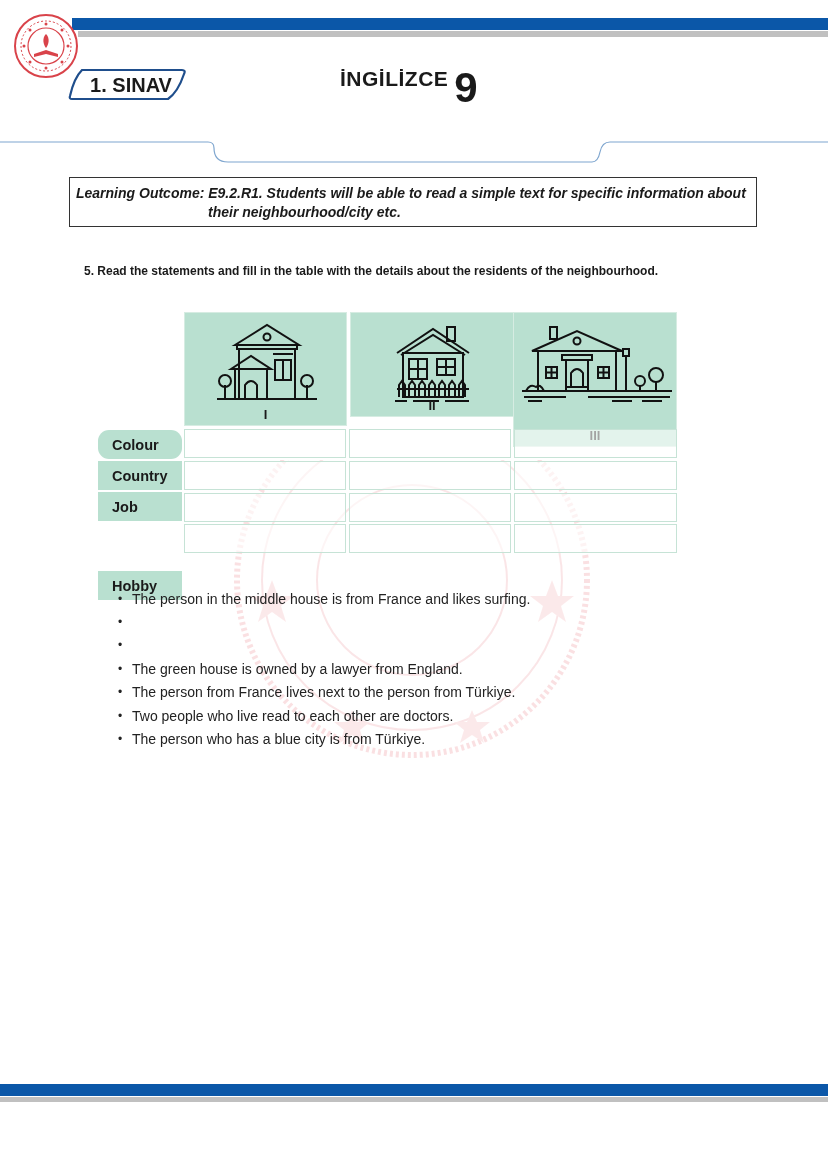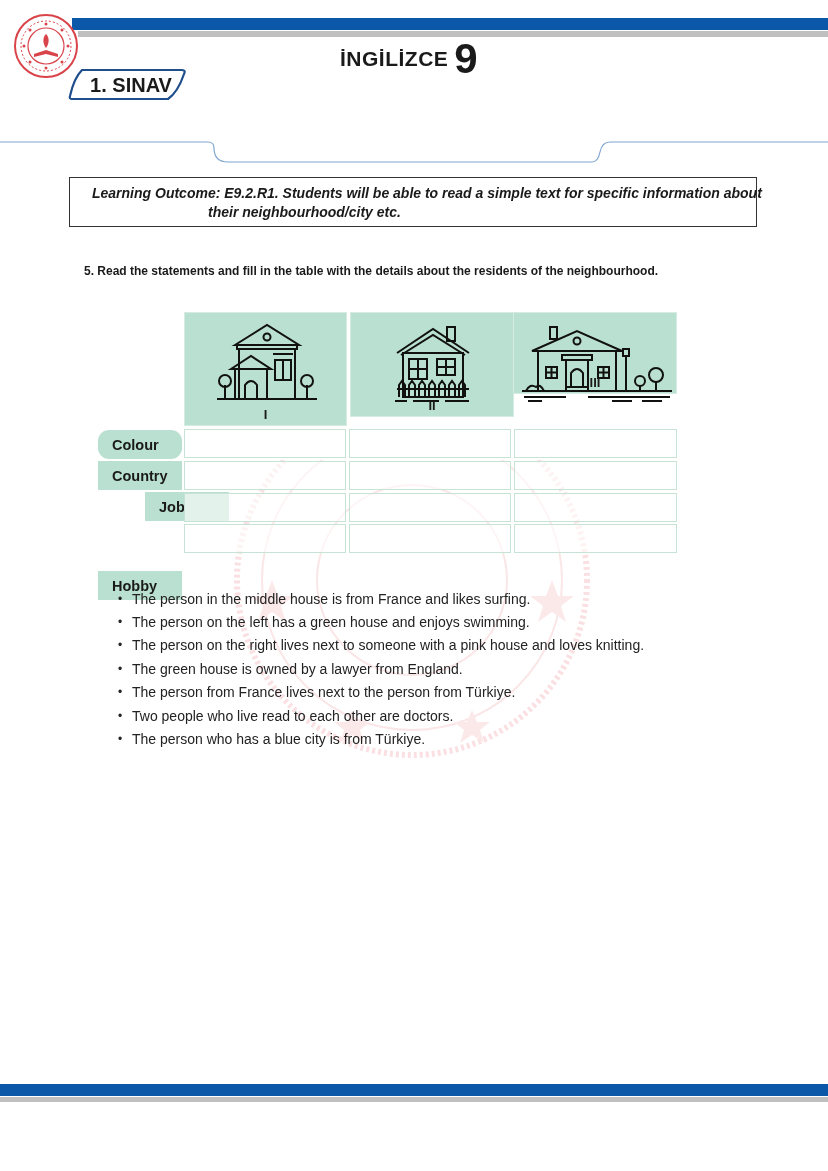--- a/index.html
+++ b/index.html
@@ -5,28 +5,28 @@
   html, body { margin:0; padding:0; background:#ffffff; }
   body { width:828px; height:1171px; position:relative; overflow:hidden; font-family:"Liberation Sans", sans-serif; color:#1a1a1a; }
 
   .top-blue { position:absolute; left:72px; top:18px; width:756px; height:12px; background:#0b57a8; }
   .top-gray { position:absolute; left:78px; top:31px; width:750px; height:6px; background:#c0c0c0; }
   .logo { position:absolute; left:14px; top:14px; width:64px; height:64px; }
 
   .exam-badge { position:absolute; left:68px; top:68px; width:118px; height:34px; }
   .exam-badge-label { position:absolute; left:68px; top:68px; width:118px; height:34px; display:flex; align-items:center; justify-content:center; font-weight:bold; font-size:20px; padding-left:8px; box-sizing:border-box; }
 
-  .subject { position:absolute; left:340px; top:38px; display:flex; align-items:center; gap:6px; }
+  .subject { position:absolute; left:340px; top:67px; display:flex; align-items:flex-start; gap:6px; }
   .subject-name { font-weight:bold; font-size:21px; letter-spacing:0.5px; }
   .subject-grade { font-weight:bold; font-size:42px; line-height:42px; }
 
   .header-divider { position:absolute; left:0; top:138px; width:828px; height:30px; }
 
   .outcome-box { position:absolute; left:69px; top:177px; width:688px; height:50px; border:1.5px solid #333; box-sizing:border-box; font-style:italic; font-weight:bold; font-size:14px; }
-  .outcome-line1 { position:absolute; left:22px; top:7px; white-space:nowrap; }
+  .outcome-line1 { position:absolute; left:6px; top:7px; white-space:nowrap; }
   .outcome-line2 { position:absolute; left:138px; top:26px; white-space:nowrap; }
 
   .question { position:absolute; left:84px; top:264px; font-weight:bold; font-size:12px; white-space:nowrap; }
 
   .table { position:absolute; left:98px; top:312px; }
   .hcell { position:absolute; background:#b9e0d0; border:1px solid #d6ece2; box-sizing:border-box; }
   .roman { position:absolute; bottom:3px; left:0; right:0; text-align:center; font-weight:bold; font-size:13px; }
   .rowlabel { position:absolute; left:0; width:84px; height:29px; background:#b9e0d0; font-weight:bold; font-size:14.5px; display:flex; align-items:center; padding-left:14px; box-sizing:border-box; }
   .cell { position:absolute; height:29px; border:1.5px solid #c6e3d6; box-sizing:border-box; background:rgba(255,255,255,0.6); }
 
@@ -131,21 +131,21 @@
           <line x1="44" y1="44" x2="62" y2="44"></line>
         <path d="M6 74 L6 62 L9 58 L12 62 L12 74 M16 74 L16 62 L19 58 L22 62 L22 74 M26 74 L26 62 L29 58 L32 62 L32 74 M36 74 L36 62 L39 58 L42 62 L42 74 M46 74 L46 62 L49 58 L52 62 L52 74 M56 74 L56 62 L59 58 L62 62 L62 74 M66 74 L66 62 L69 58 L72 62 L72 74"></path>
         <line x1="4" y1="66" x2="76" y2="66"></line>
         <line x1="2" y1="78" x2="14" y2="78"></line>
           <line x1="20" y1="78" x2="46" y2="78"></line>
           <line x1="52" y1="78" x2="76" y2="78"></line>
       </g>
     </svg>
     <div class="roman">II</div>
   </div>
-  <div class="hcell" style="left:415px; top:0; width:164px; height:82px;">
+  <div class="hcell" style="left:415px; top:0; width:164px; height:135px;">
     <svg style="position:absolute; left:8px; top:12px;" width="150" height="80" viewBox="0 0 150 80">
       <g fill="none" stroke="#111" stroke-width="2">
         <rect x="28" y="2" width="7" height="12"></rect>
         <path d="M10 26 L55 6 L100 26 Z"></path>
         <circle cx="55" cy="16" r="3.5"></circle>
         <rect x="16" y="26" width="78" height="40"></rect>
         <rect x="40" y="30" width="30" height="5"></rect>
         <line x1="44" y1="35" x2="44" y2="62"></line>
           <line x1="66" y1="35" x2="66" y2="62"></line>
         <path d="M49 62 L49 48 Q55 40 61 48 L61 62"></path>
@@ -177,43 +177,41 @@
   <div class="rowlabel" style="top:118px;border-radius:11px;">Colour</div>
   <div class="cell" style="left:86px; top:117px; width:162px;"></div>
   <div class="cell" style="left:251px; top:117px; width:162px;"></div>
   <div class="cell" style="left:416px; top:117px; width:163px;"></div>
 
   <div class="rowlabel" style="top:149px;">Country</div>
   <div class="cell" style="left:86px; top:149px; width:162px;"></div>
   <div class="cell" style="left:251px; top:149px; width:162px;"></div>
   <div class="cell" style="left:416px; top:149px; width:163px;"></div>
 
-  <div class="rowlabel" style="top:180px;margin-left:47px;">Job</div>
+  <div class="rowlabel" style="top:180px;">Job</div>
   <div class="cell" style="left:86px; top:181px; width:162px;"></div>
   <div class="cell" style="left:251px; top:181px; width:162px;"></div>
   <div class="cell" style="left:416px; top:181px; width:163px;"></div>
 
   <div class="rowlabel" style="top:211px;margin-top:48px;">Hobby</div>
   <div class="cell" style="left:86px; top:212px; width:162px;"></div>
   <div class="cell" style="left:251px; top:212px; width:162px;"></div>
   <div class="cell" style="left:416px; top:212px; width:163px;"></div>
 </div>
 
 <ul class="statements">
   <li>
       <span class="bullet">•</span>
       <span>The person in the middle house is from France and likes surfing.</span>
     </li>
   <li>
       <span class="bullet">•</span>
-      <span>The person on the left has a green house and enjoys swimming.</span>
-    </li>
-  <li>
-      <span class="bullet">•</span>
-      <span>The person on the right lives next to someone with a pink house and loves knitting.</span>
+    </li>
+  <li>
+      <span class="bullet">•</span>
     </li>
   <li>
       <span class="bullet">•</span>
       <span>The green house is owned by a lawyer from England.</span>
     </li>
   <li>
       <span class="bullet">•</span>
       <span>The person from France lives next to the person from Türkiye.</span>
     </li>
   <li>

